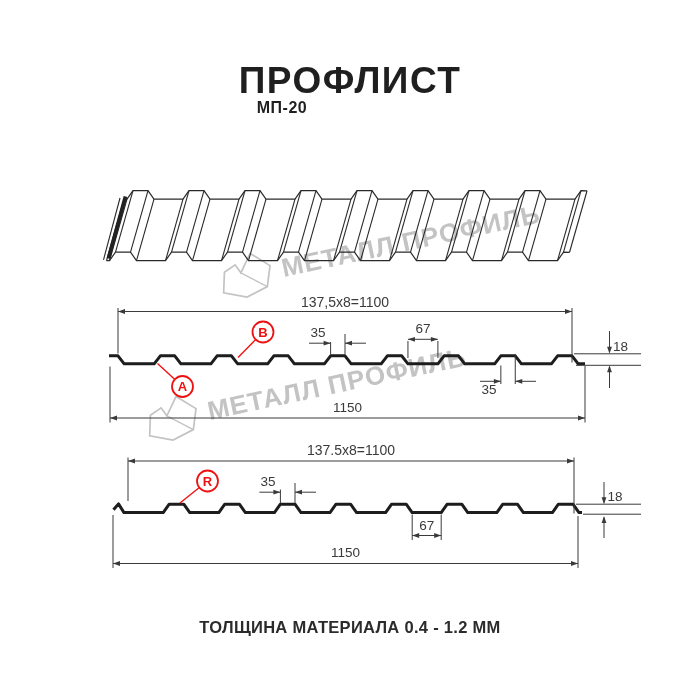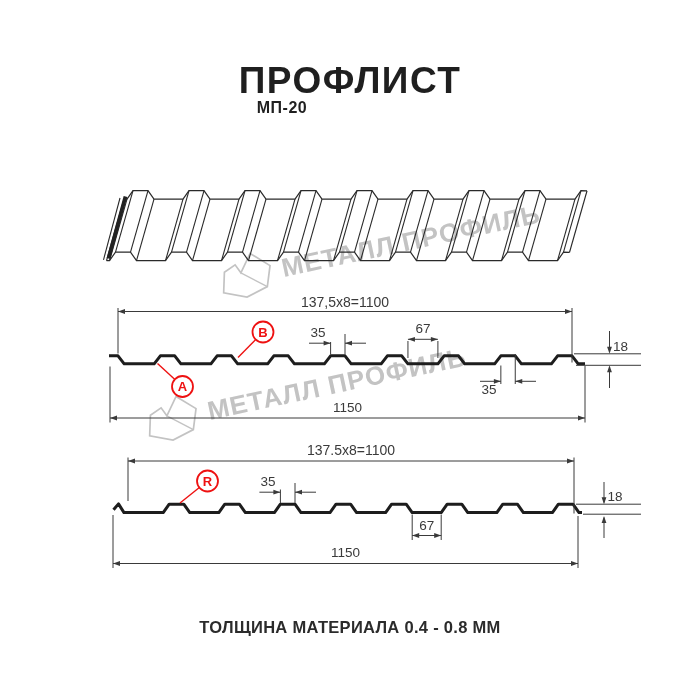--- a/index.html
+++ b/index.html
@@ -152,14 +152,14 @@
         <line x1="604" y1="482" x2="604" y2="502.5" stroke="#3a3a3a" stroke-width="1"></line>
         <polygon points="604,504.2 601.6,497.2 606.4,497.2" fill="#3a3a3a"></polygon>
         <line x1="604" y1="538" x2="604" y2="517.5" stroke="#3a3a3a" stroke-width="1"></line>
         <polygon points="604,516 601.6,523 606.4,523" fill="#3a3a3a"></polygon>
         <text x="607.5" y="500.5" text-anchor="start" font-size="13.5" fill="#3a3a3a">18</text>
         <line x1="180" y1="503" x2="207.5" y2="481" stroke="#ee1111" stroke-width="1.4"></line>
         <circle cx="207.5" cy="481" r="10.5" fill="#fff" stroke="#ee1111" stroke-width="1.8"></circle>
         <text x="207.5" y="485.7" text-anchor="middle" font-size="13" font-weight="bold" fill="#ee1111">R</text>
       </g>
     </svg>
-  <div id="footnote">ТОЛЩИНА МАТЕРИАЛА 0.4 - 0.8 ММ</div>
+  <div id="footnote">ТОЛЩИНА МАТЕРИАЛА 0.4 - 1.2 ММ</div>
 </div>
 
 </body></html>

